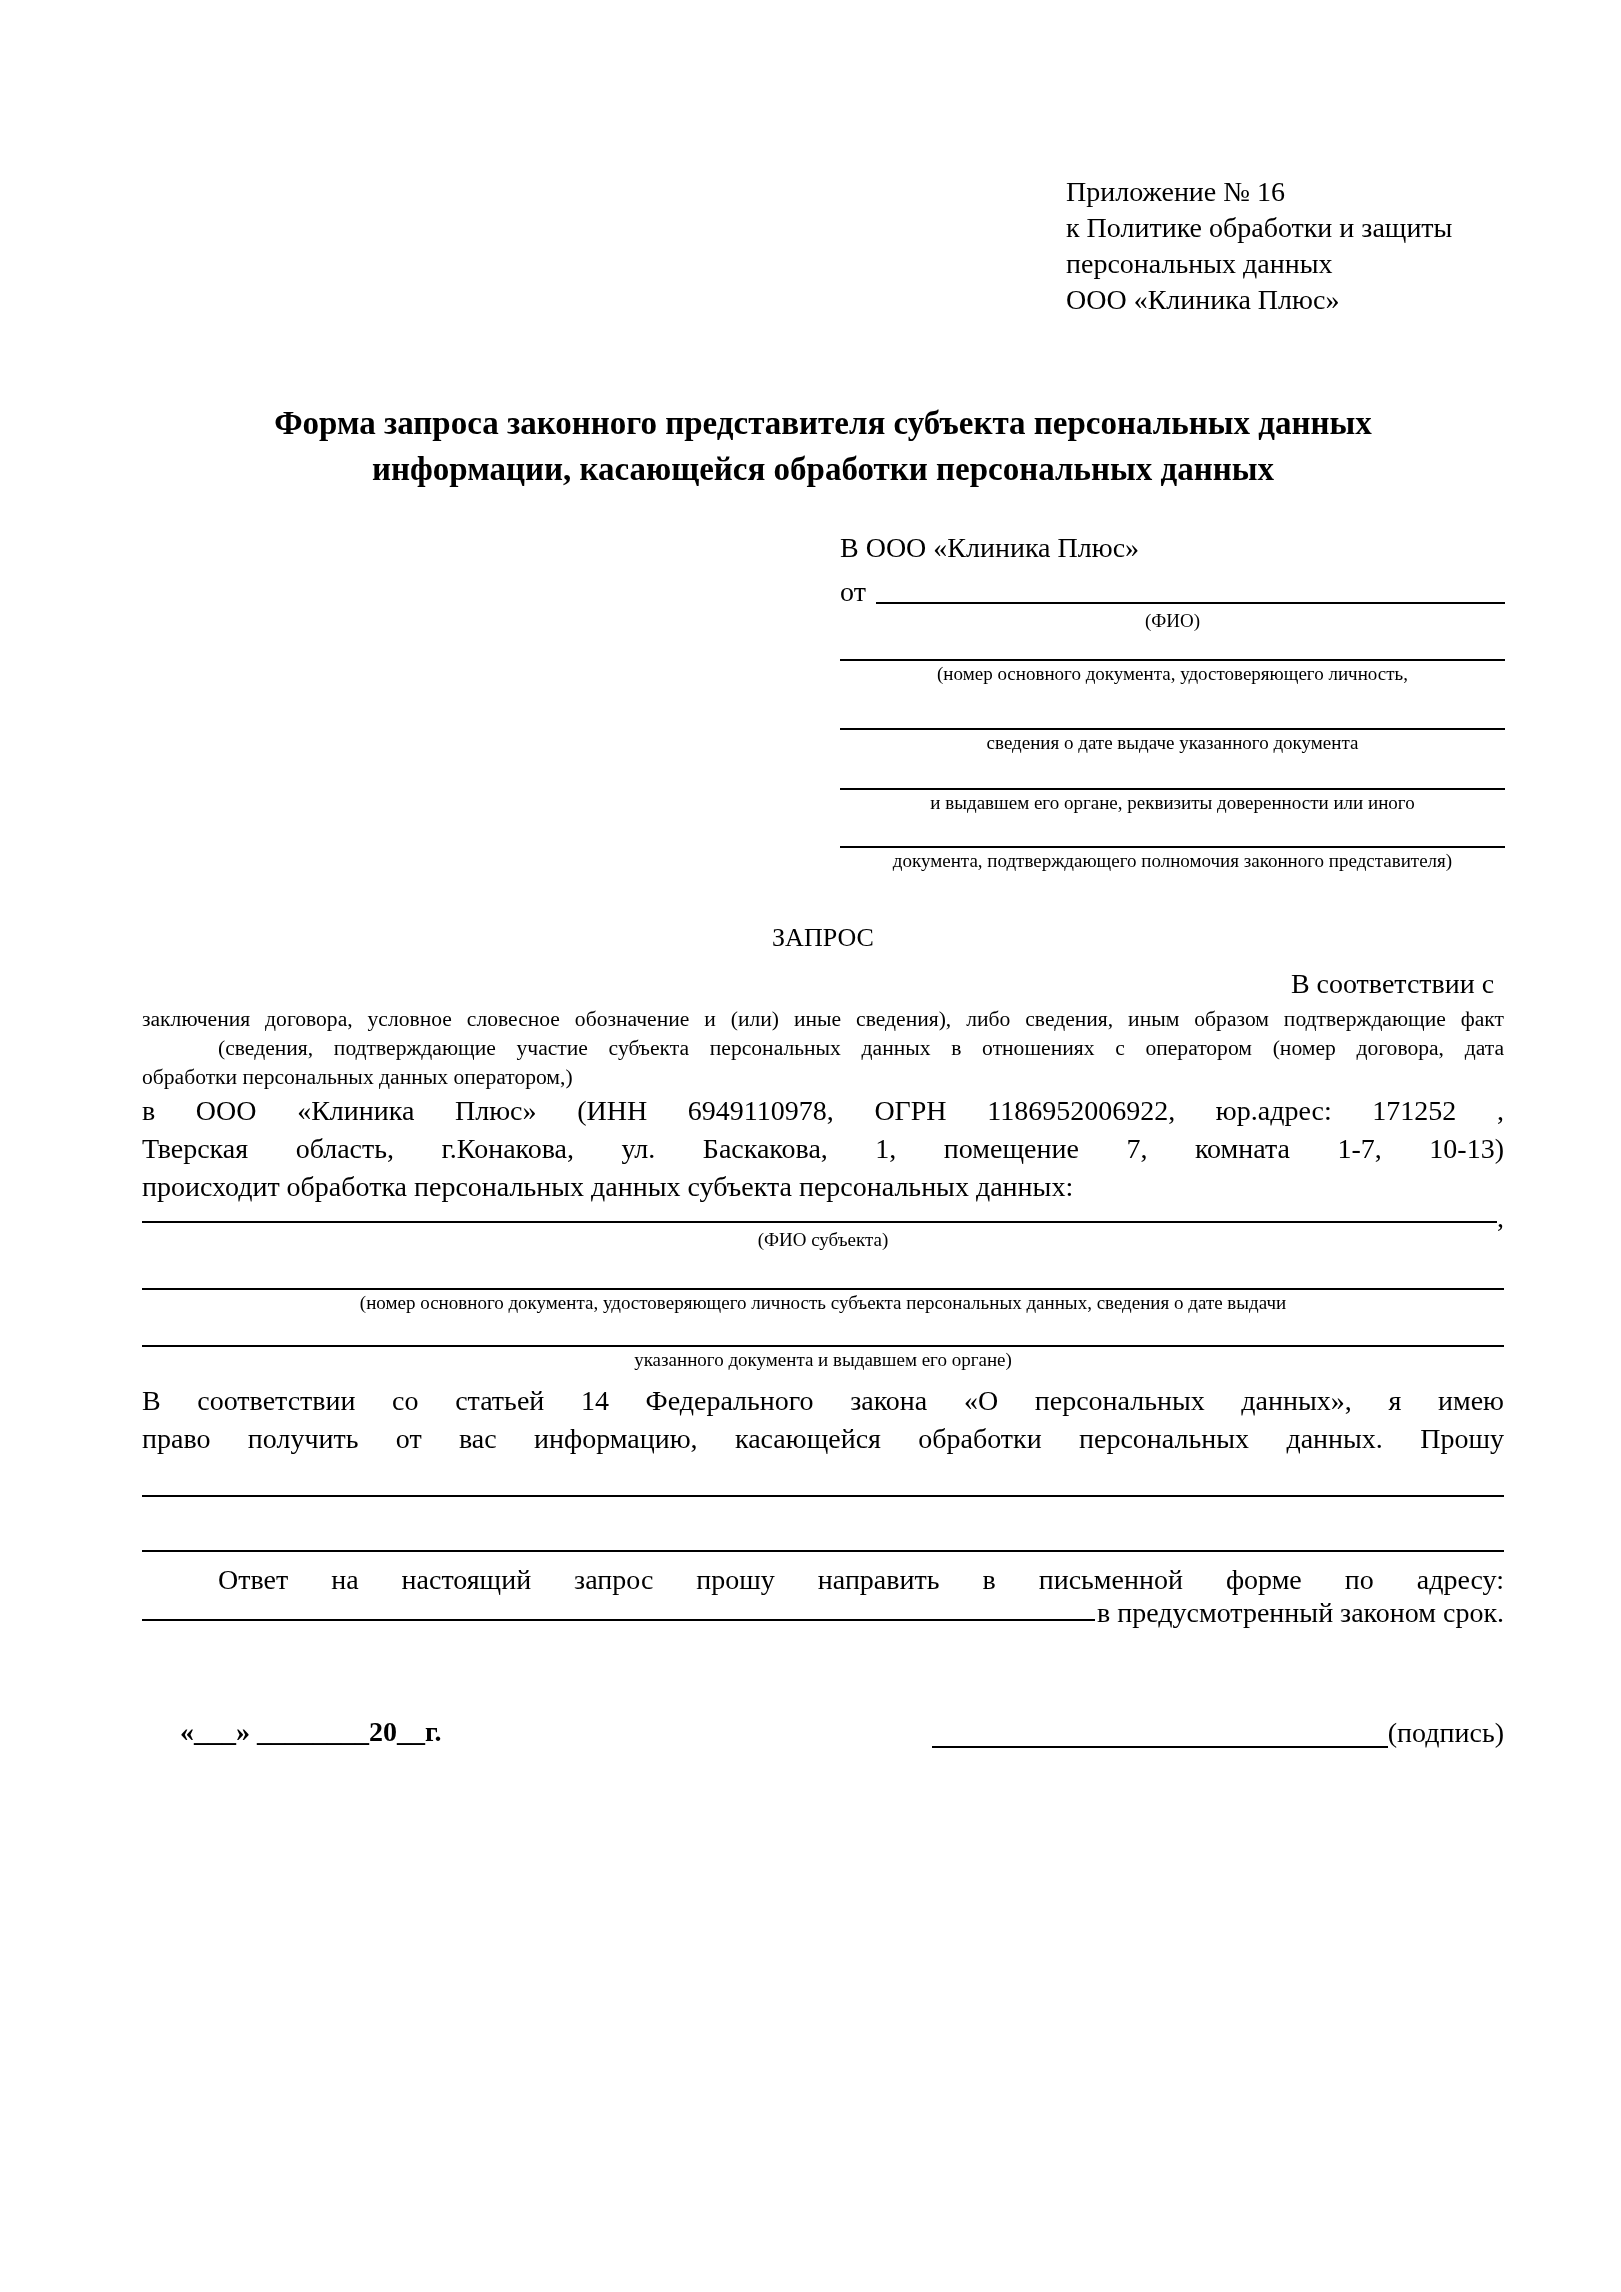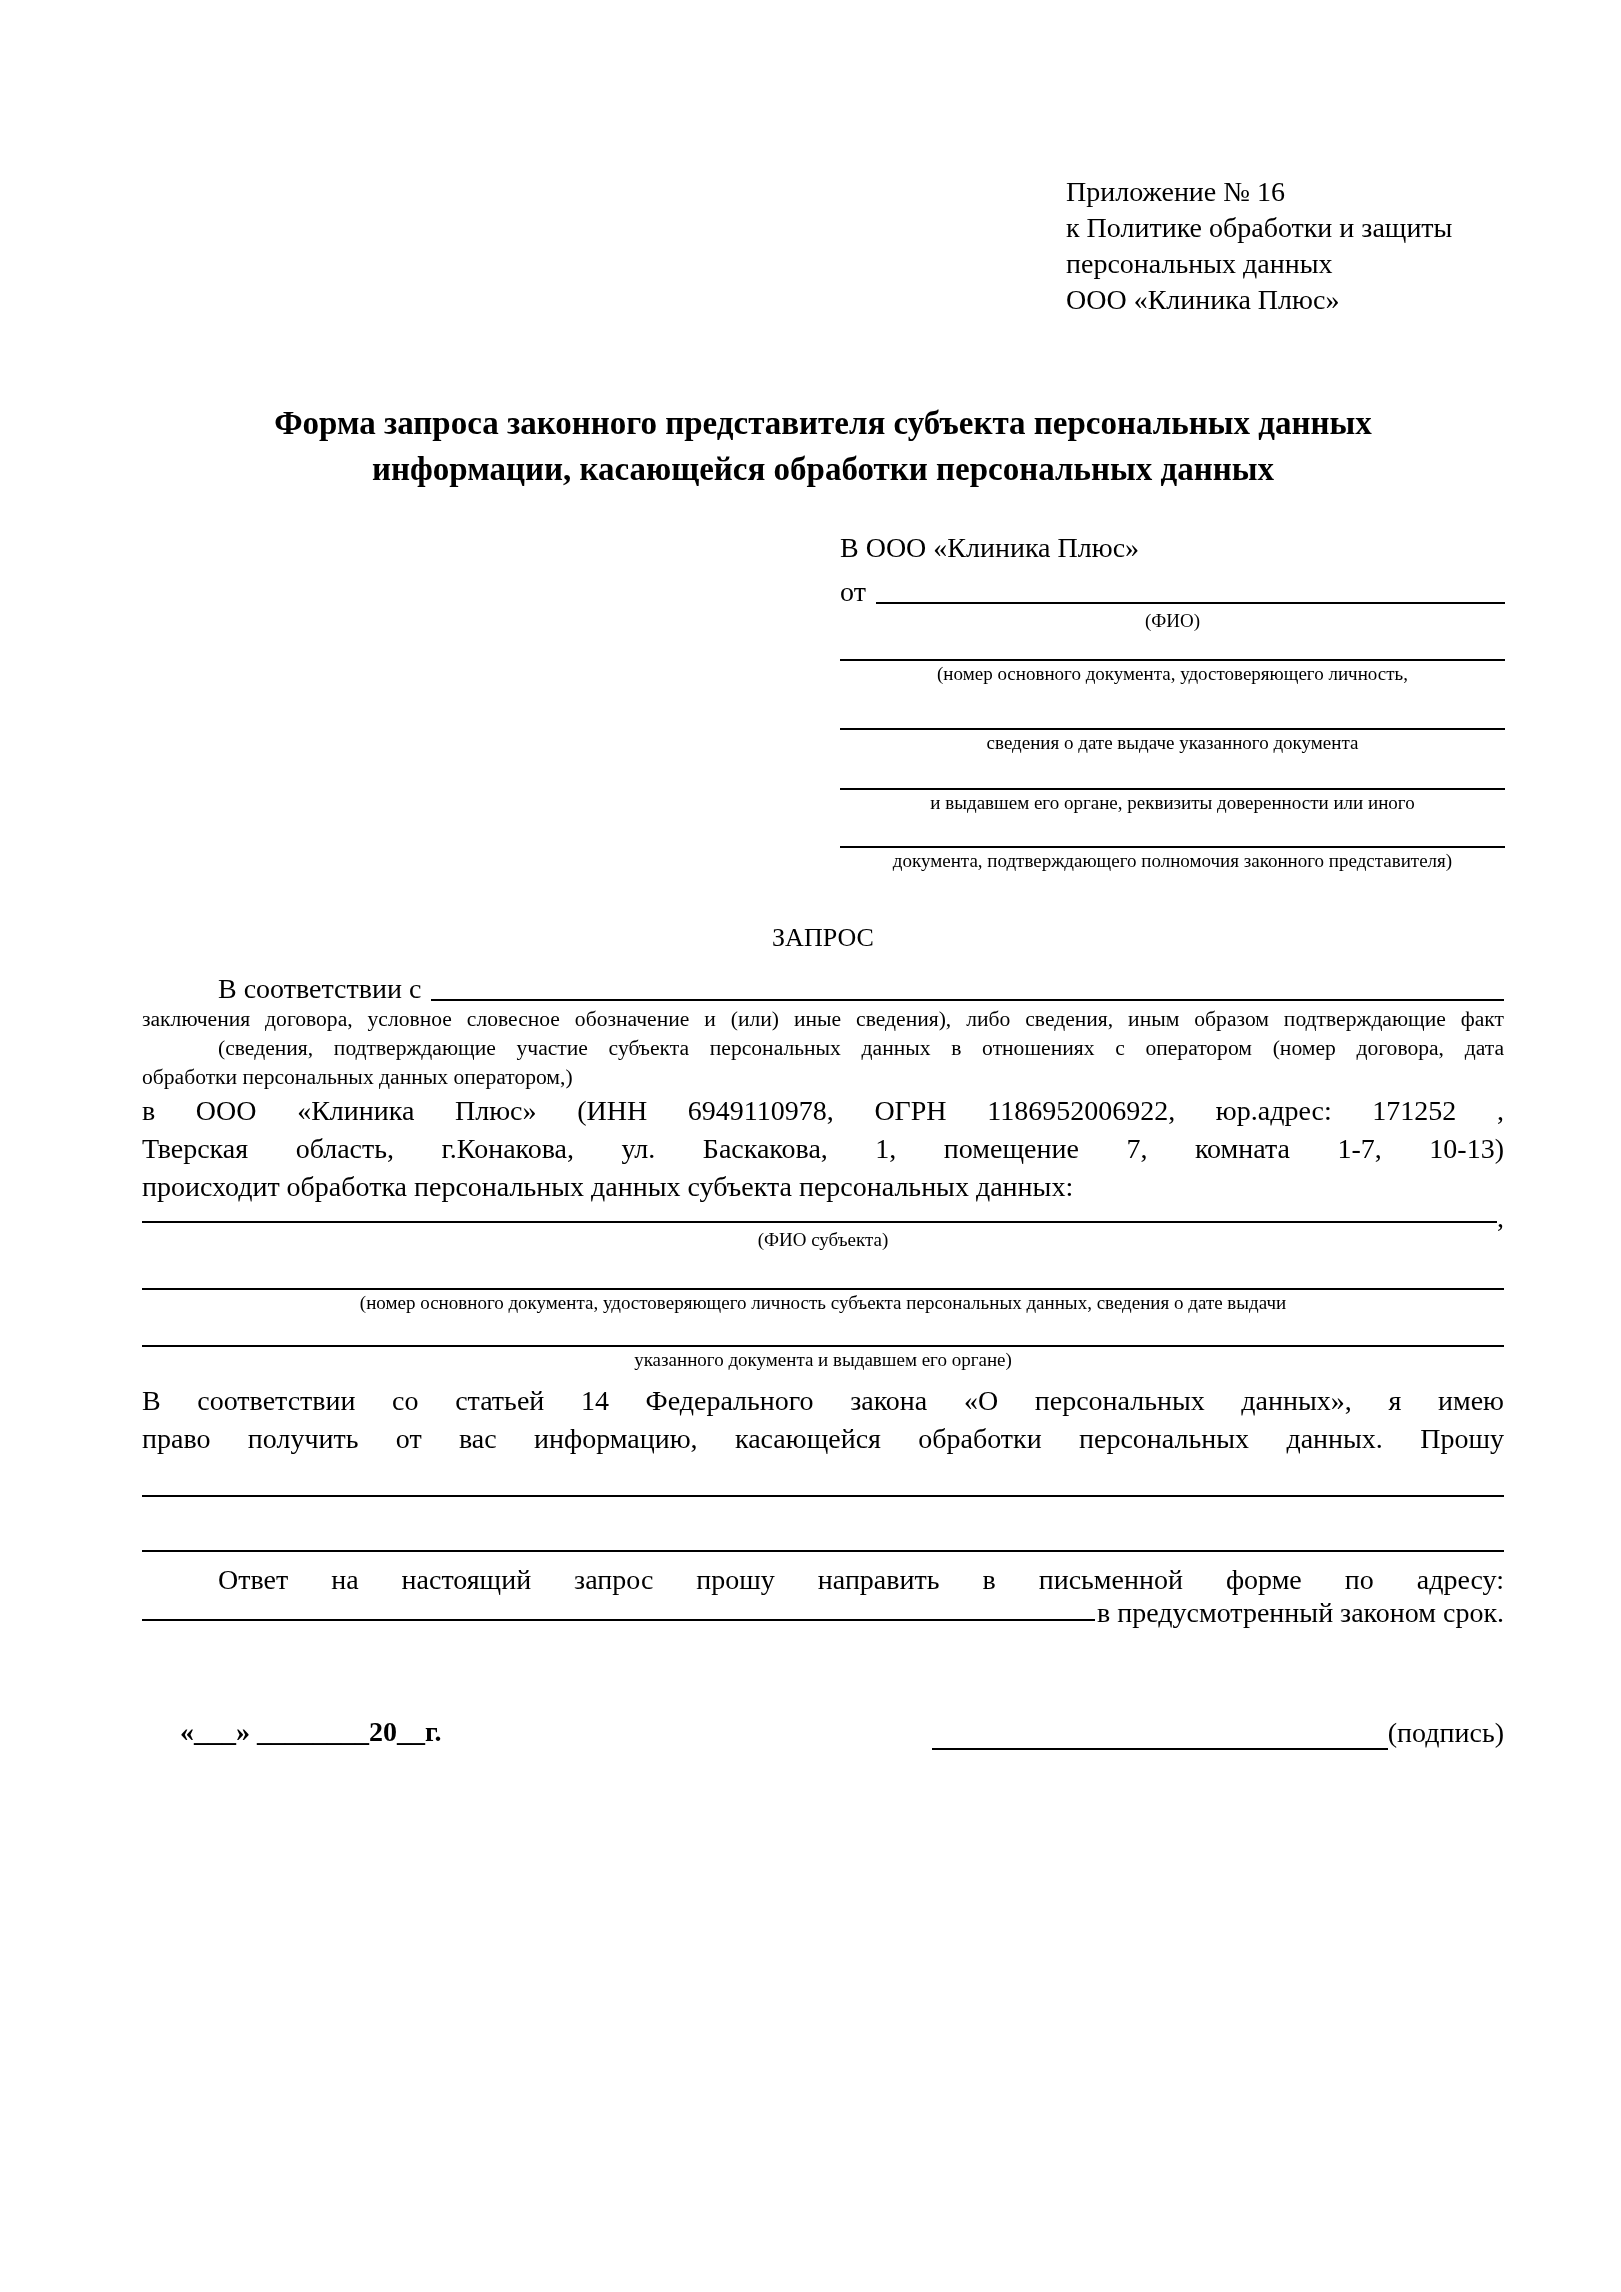--- a/index.html
+++ b/index.html
@@ -29,39 +29,39 @@
   .from-row .label { white-space: nowrap; padding-right: 9.8px; }
   .fill-line { flex: 1 1 auto; border-bottom: 2px solid #000; margin-bottom: 3.9px; }
   .fill-line.thick { border-bottom-width: 2.9px; }
   .cap { font-size: 19px; line-height: 25.5px; }
   .center { text-align: center; }
   .blank { border-bottom: 2px solid #000; }
   .b28 { height: 27.4px; } .b45 { height: 44px; } .b35 { height: 34px; } .b34 { height: 33px; }
 
   
   .zapros { margin-top: 45px; text-align: center; font-size: 26px; line-height: 37px; }
-  .accord-row { display: flex; align-items: flex-end; height: 37px; margin-top: 11.8px; padding-left: 76px; }
+  .accord-row { display: flex; align-items: flex-end; height: 37px; margin-top: 11.8px; padding-left: 76px; flex-direction: column; }
   .accord-row .label { white-space: nowrap; padding-right: 9.8px; }
   .note-line { font-size: 21.6px; line-height: 29px; }
   .jl { text-align: justify; text-align-last: justify; }
   .indent { text-indent: 76px; }
   .body-line { line-height: 38px; }
   .comma-row { display: flex; align-items: flex-end; height: 21.6px; }
   .comma-row .comma { line-height: 19.6px; }
   .fullblank { border-bottom: 2.9px solid #000; }
   .h38 { height: 37px; } .h33 { height: 32px; } .h40 { height: 39px; } .h56 { height: 55px; }
   .law { margin-top: 8.8px; }
   .answer-line { margin-top: 9.8px; }
   .answer-row { display: flex; align-items: flex-end; height: 25.5px; justify-content: center; }
   .answer-row .tail { white-space: nowrap; line-height: 23.5px; padding-left: 2px; }
 
   
   .footer-row { margin-top: 88px; display: flex; justify-content: space-between; align-items: flex-end; }
   .date-line { margin-left: 38px; line-height: 37px; white-space: nowrap; font-weight: bold; }
-  .sig { display: flex; align-items: flex-end; }
+  .sig { display: flex; align-items: flex-start; }
   .sig .sigline { width: 456px; border-bottom: 2.9px solid #000; height: 33px; }
   .sig .sigcap { white-space: nowrap; line-height: 35px; }
 </style>
 </head>
 <body>
 
 <div class="page">
 
   <div class="header-block">
     <div>Приложение № 16</div>

